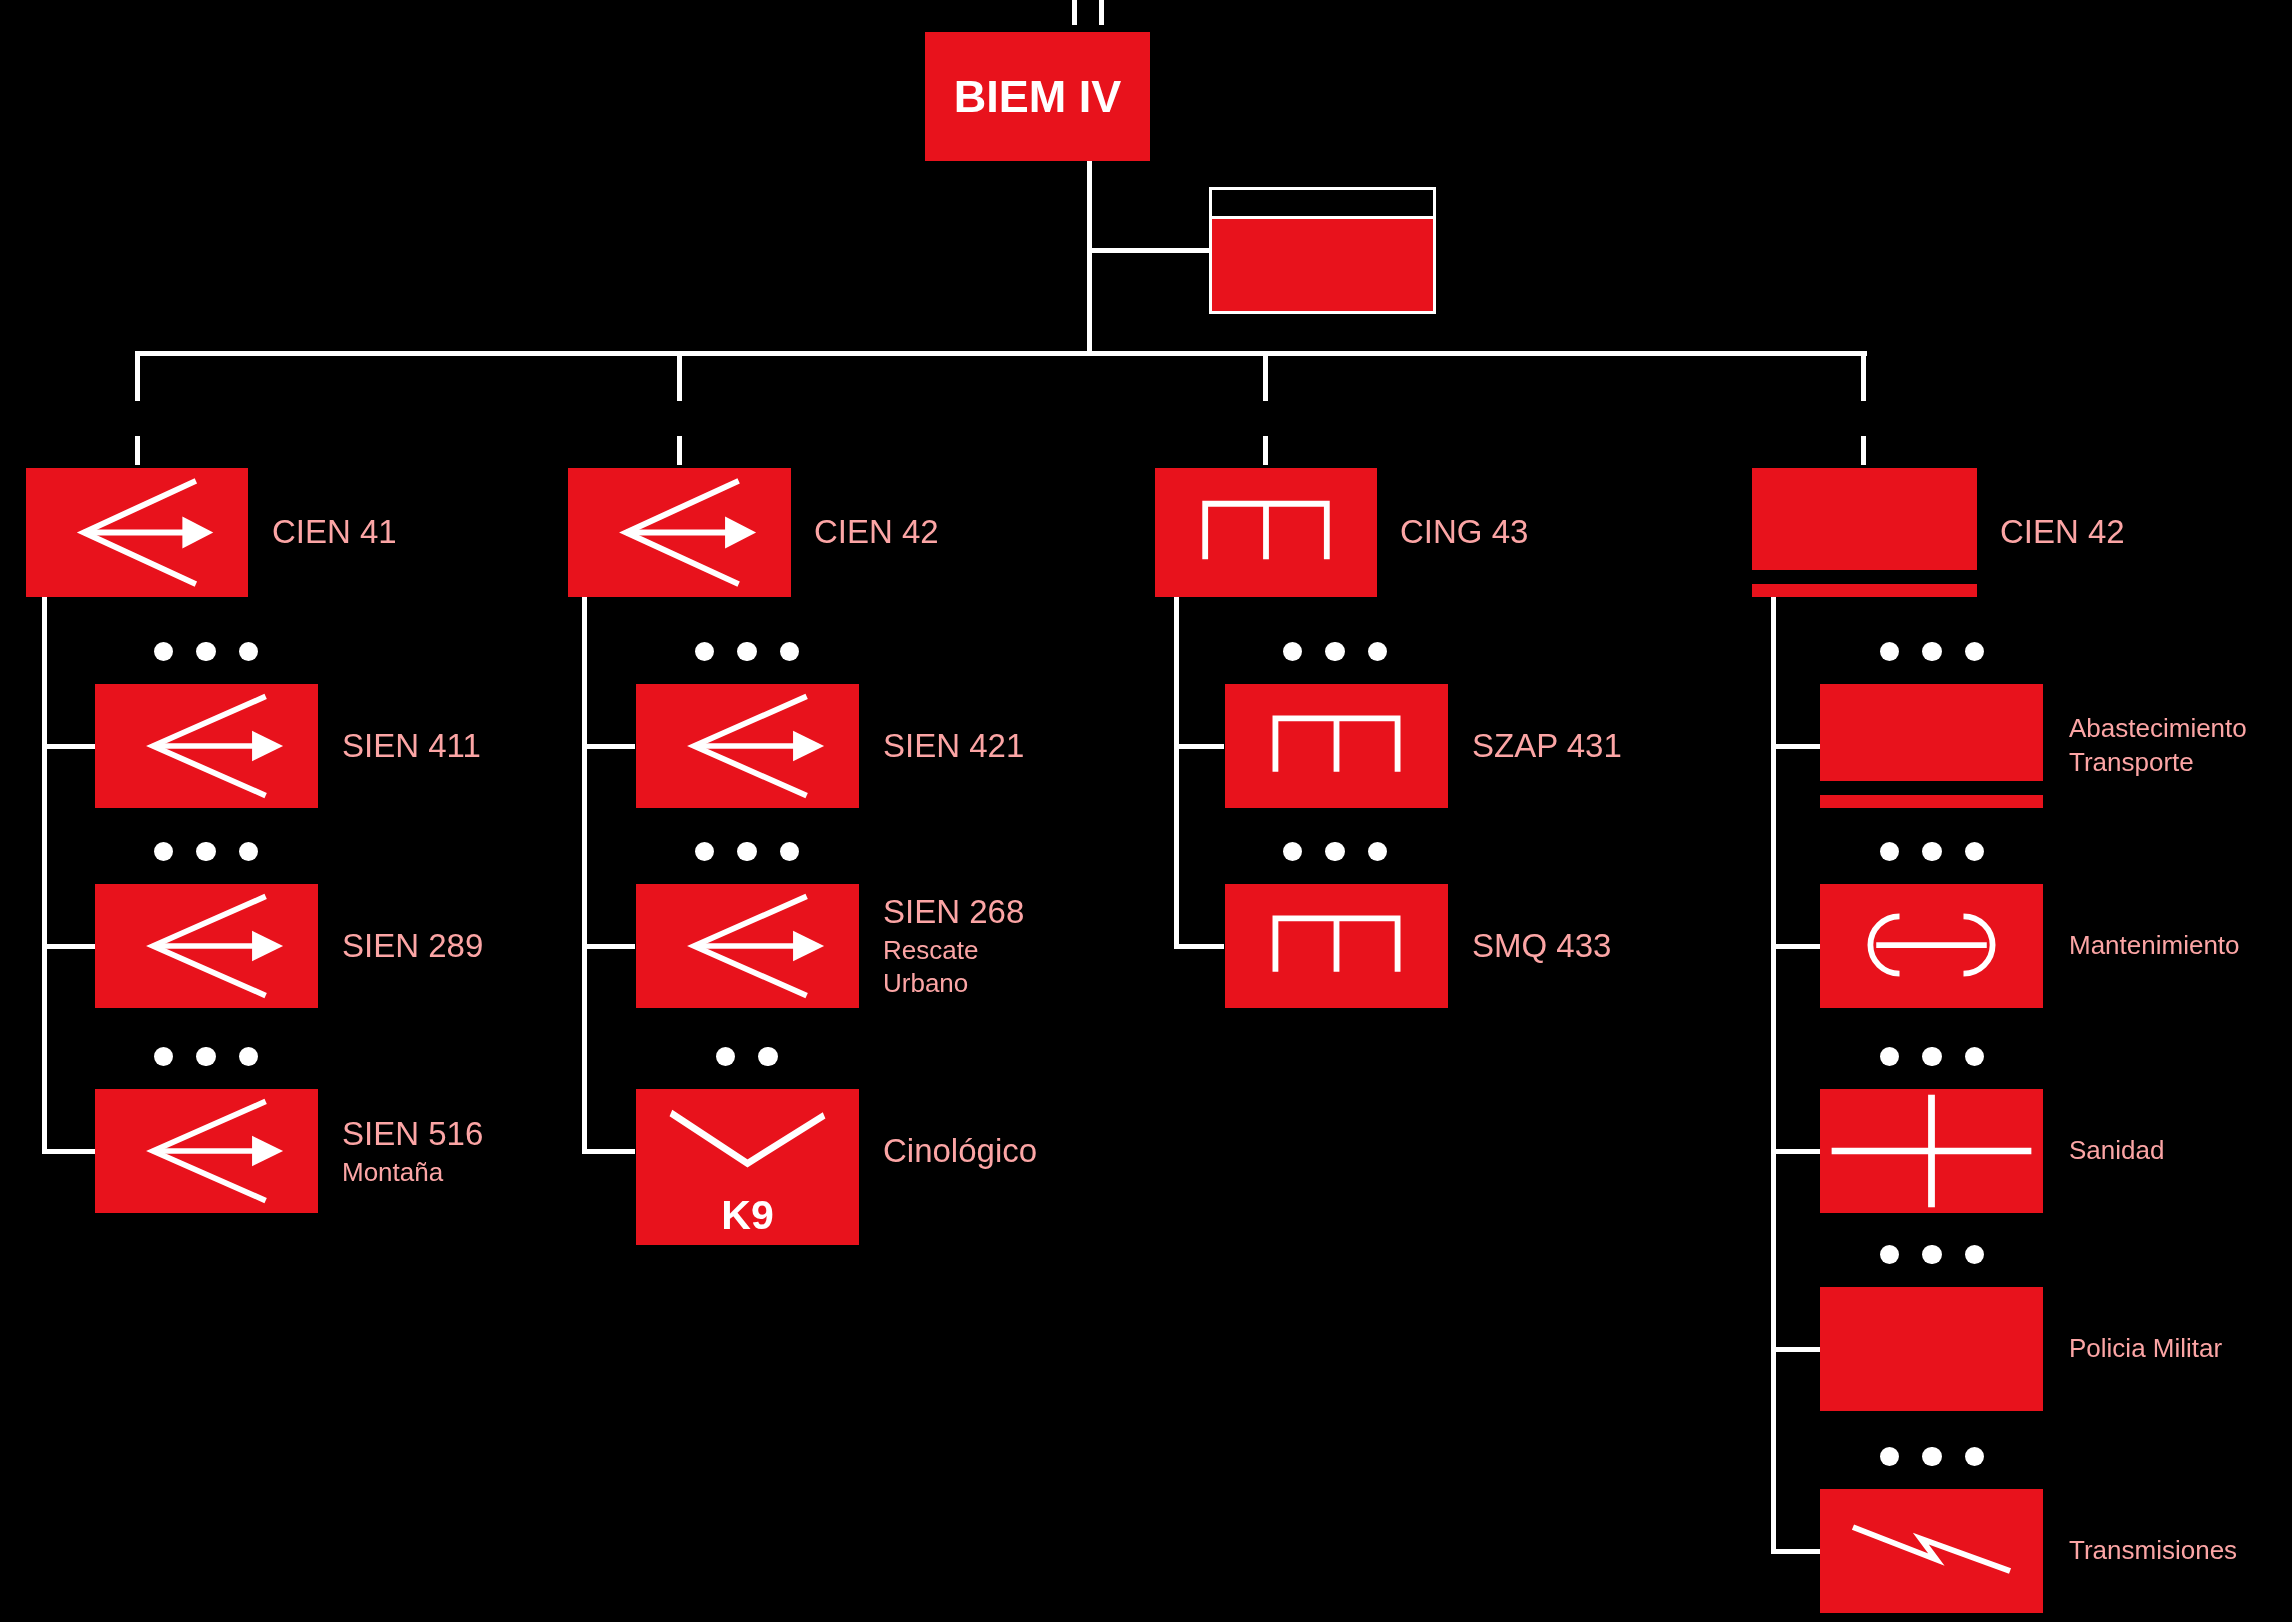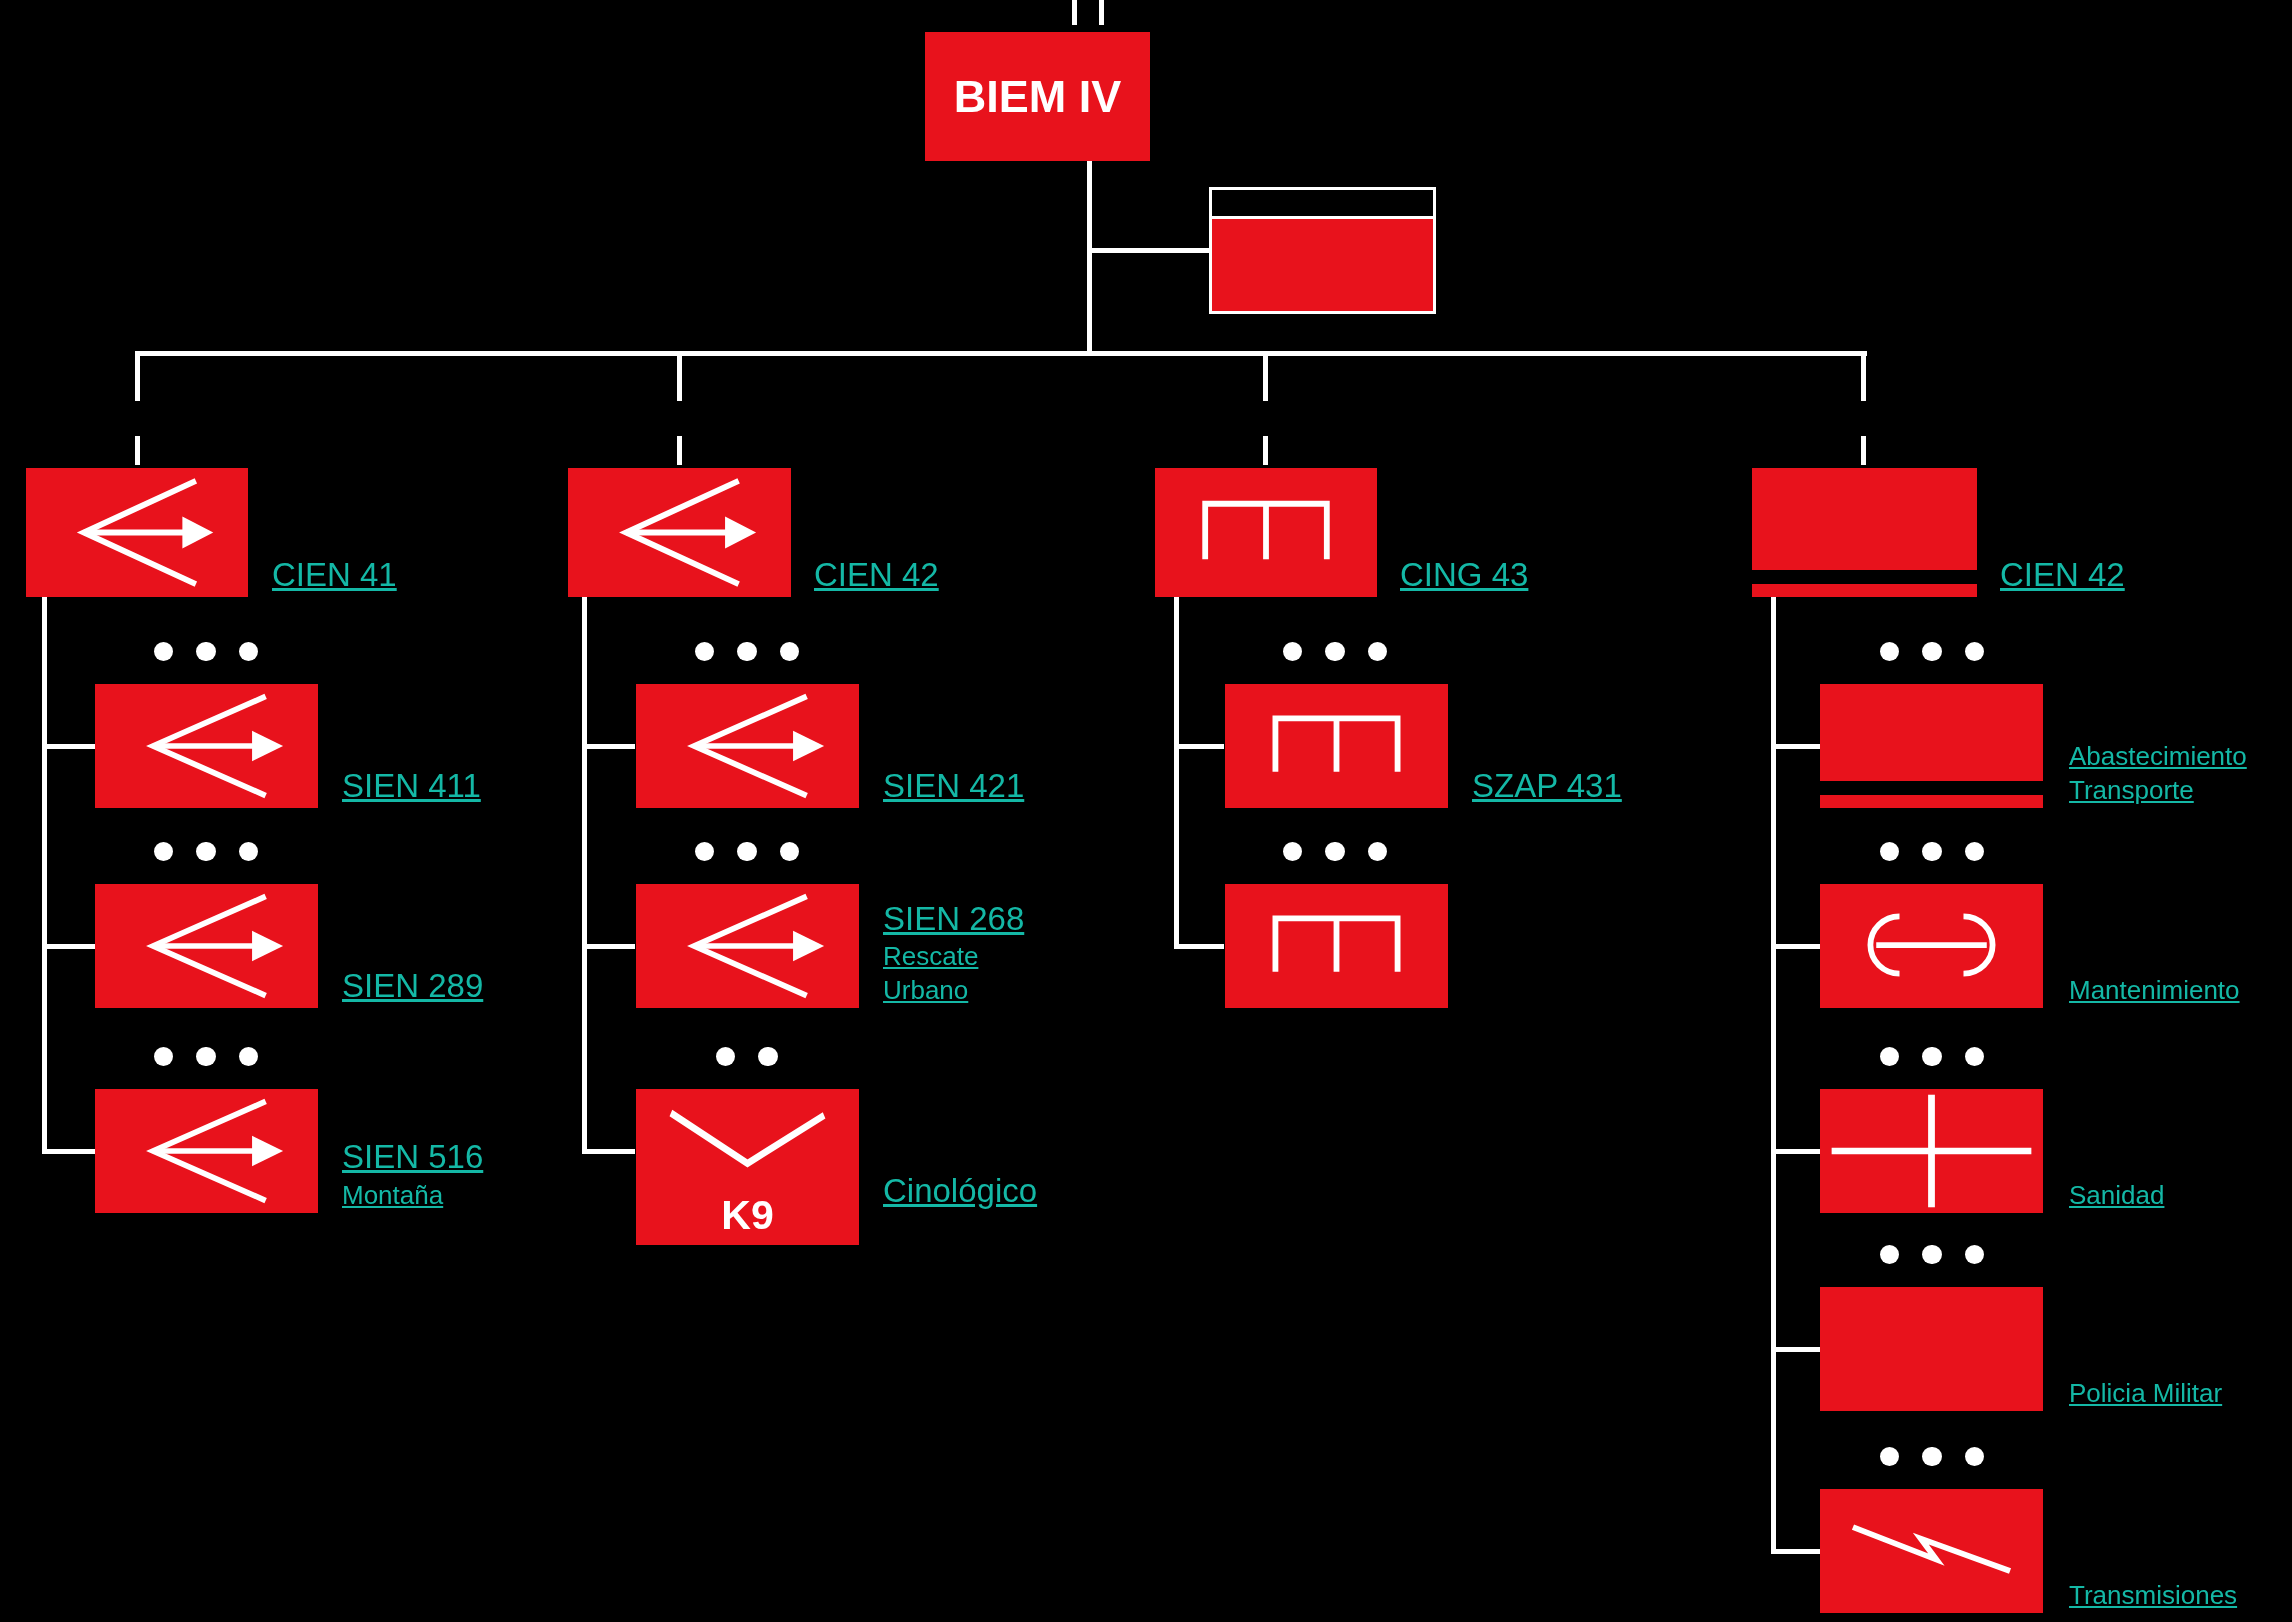--- a/index.html
+++ b/index.html
@@ -10,22 +10,22 @@
     font-family: "Liberation Sans", sans-serif;
     color: #fff; overflow: hidden;
   }
   .hline { position: absolute; height: 4.9px; background: var(--line, #fff); }
   .vline { position: absolute; width: 4.9px; background: var(--line, #fff); }
   .box { position: absolute; background: var(--red, #e8121c); }
   .sym { position: absolute; left: 0; top: 0; width: 100%; height: 100%; }
   .band { position: absolute; left: 0; right: 0; bottom: 12.6px; height: 14.6px; background: var(--bg, #000); }
   .dots { position: absolute; display: flex; gap: 23px; }
   .dot { width: 19.4px; height: 19.4px; border-radius: 50%; background: var(--line, #fff); }
-  .lbl { position: absolute; display: flex; flex-direction: column; justify-content: flex-end;
-         color: #14b8a6; font-size: 33px; line-height: 1.3; white-space: nowrap; text-decoration: underline; }
+  .lbl { position: absolute; display: flex; flex-direction: column; justify-content: center;
+         color: #fca5a5; font-size: 33px; line-height: 1.3; white-space: nowrap; }
   .lbl .sub { font-size: 26px; }
   .lbl.small { font-size: 26px; }
   .rootlbl { width: 100%; height: 100%; display: flex; align-items: center; justify-content: center;
              font-weight: bold; font-size: 45px; color: #fff; }
   .k9 { position: absolute; left: 0; right: 0; bottom: 5.8px; text-align: center;
         font-weight: bold; font-size: 41px; color: #fff; }
   .hqbox { position: absolute; border: 3.9px solid var(--line, #fff); background: var(--red, #e8121c); }
   .hqtop { position: absolute; left: 0; top: 0; right: 0; height: 29px;
            background: var(--bg, #000); border-bottom: 3.9px solid var(--line, #fff); }
 </style>
@@ -217,20 +217,23 @@
     <span class="dot"></span>
       <span class="dot"></span>
       <span class="dot"></span>
   </div>
   <div class="box" style="left:1225px;top:884px;width:223px;height:124px">
     <svg class="sym" viewBox="0 0 230 130" preserveAspectRatio="none">
       <polyline points="52,92 52,36 178,36 178,92" fill="none" stroke="#fff" stroke-width="6"></polyline>
       <line x1="115" y1="36" x2="115" y2="92" stroke="#fff" stroke-width="6"></line>
     </svg>
   </div>
+  <div class="lbl" style="left:1472px;top:884px;height:124px">
+    <span>SMQ 433</span>
+  </div>
 
   <div class="vline" style="left:1861px;top:351px;height:50px"></div>
   <div class="vline" style="left:1861px;top:436px;height:29px"></div>
   <div class="box" style="left:1752px;top:468px;width:225px;height:129px">
     <div class="band"></div>
   </div>
   <div class="lbl" style="left:2000px;top:468px;height:129px">
     <span>CIEN 42</span>
   </div>
 

